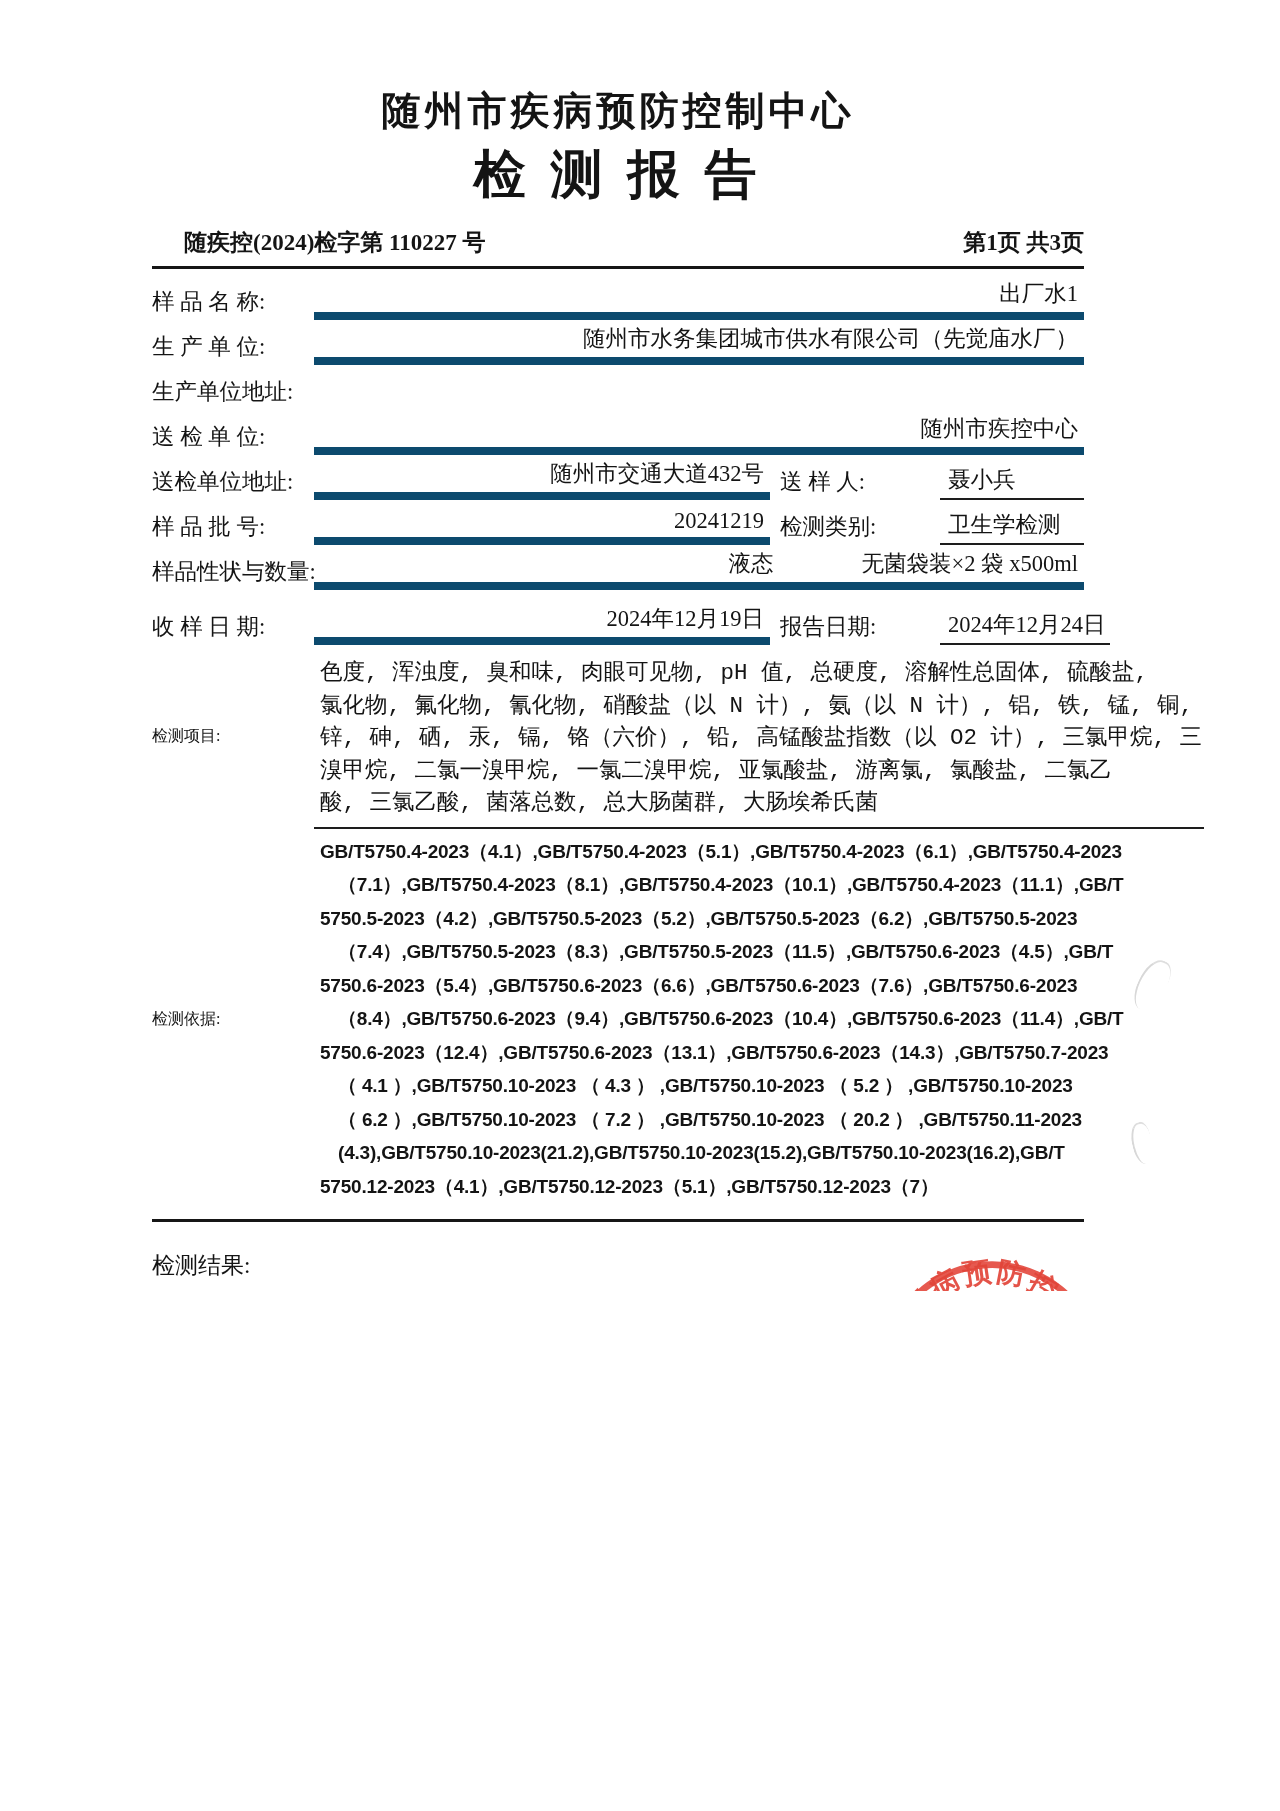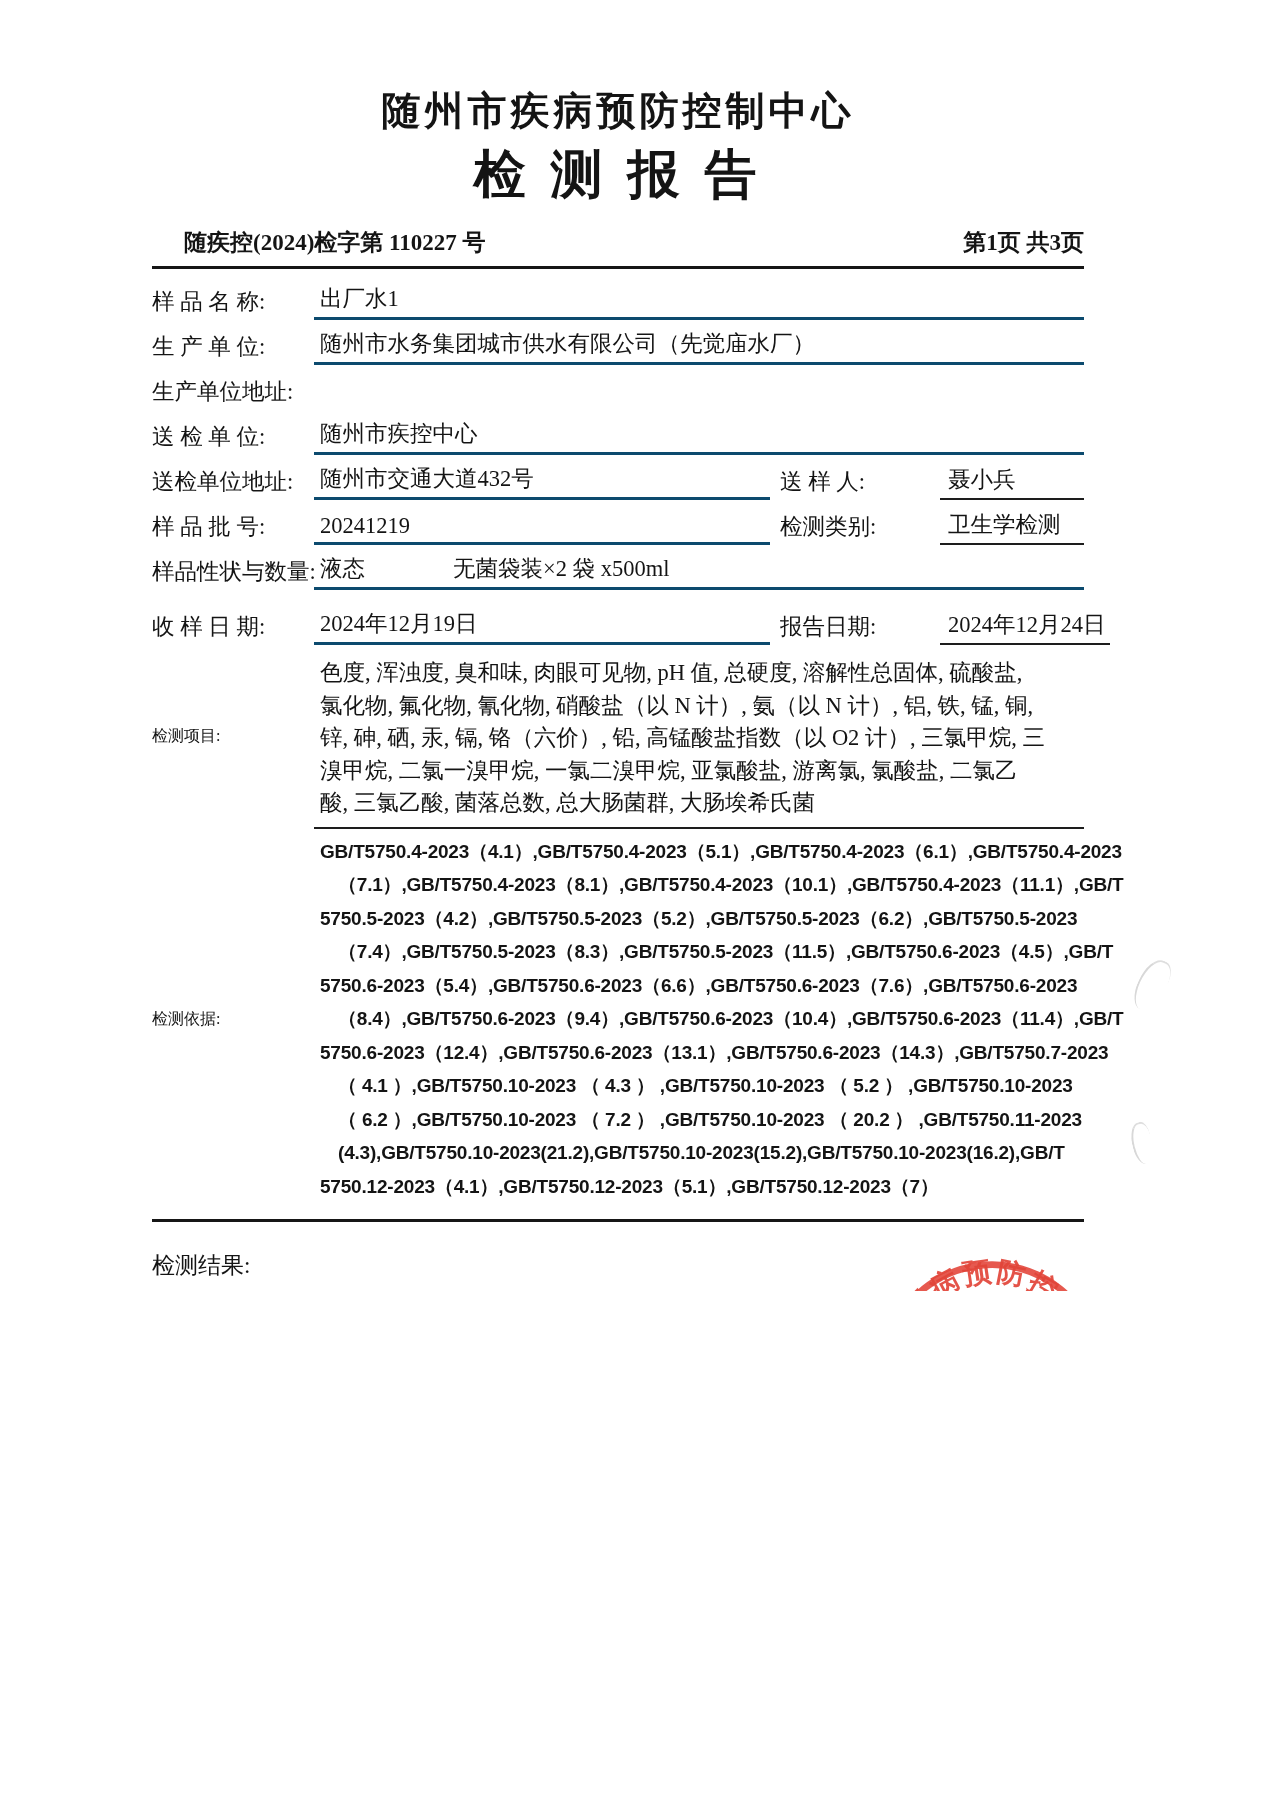--- a/index.html
+++ b/index.html
@@ -11,28 +11,28 @@
   .org-title{font-size:39px;font-weight:bold;letter-spacing:4px;text-align:center;line-height:46px;}
   .report-title{font-size:52px;font-weight:bold;letter-spacing:6px;text-align:center;line-height:62px;margin-top:10px;}
   .doc-row{display:flex;justify-content:space-between;align-items:flex-end;margin-top:22px;font-size:23px;line-height:30px;}
   .doc-number{padding-left:32px;font-weight:600;}
   .page-indicator{font-weight:bold;}
   .thick-line{border:none;border-top:3px solid #161616;margin:8px 0 0 0;}
   .form{margin-top:6px;}
   .form-row{display:flex;align-items:flex-end;height:45px;font-size:22.5px;}
   .form-row.gap{margin-top:10px;}
   .f-label{width:162px;flex:0 0 162px;padding-bottom:3px;white-space:nowrap;font-family:Liberation Serif, serif;}
-  .f-value{flex:1;border-bottom:3px solid #0c4a6e;padding:0 6px 3px 6px;white-space:nowrap;}
+  .f-value{flex:1;border-bottom:8px solid #0c4a6e;padding:0 6px 3px 6px;white-space:nowrap;text-align:right;}
   .f-value.half{flex:0 0 444px;}
   .f-label2{flex:0 0 112px;padding:0 0 3px 10px;white-space:nowrap;}
   .f-value2{flex:1;border-bottom:2px solid #1d1d1d;padding:0 4px 3px 8px;white-space:nowrap;margin-left:48px;}
   .v-extra{display:inline-block;margin-left:88px;}
   .block-row{display:flex;align-items:center;}
   .block-row .f-label{padding-bottom:0;align-self:center;}
-  .items-block{flex:1;border-bottom:2px solid #1d1d1d;padding:4px 2px 7px 6px;margin-top:8px;}
+  .items-block{flex:1;border-bottom:2px solid #1d1d1d;padding:4px 2px 7px 6px;margin-top:8px;font-family:Liberation Mono, monospace;}
   .items-block .ln{font-size:22.5px;line-height:32.5px;white-space:nowrap;}
   .basis-block{flex:1;padding:6px 0 8px 6px;font-family:"Liberation Sans","DejaVu Sans",sans-serif;}
   .basis-block .ln{font-size:19px;font-weight:600;line-height:33.5px;white-space:nowrap;letter-spacing:-0.2px;}
   .basis-block .ln.indent{padding-left:18px;}
   .results-label{margin-top:28px;font-size:23px;}
   .note{margin-top:40px;margin-left:52px;font-size:24px;letter-spacing:0.5px;}
   .stamp{position:absolute;left:876px;top:1250px;width:232px;height:246px;transform:rotate(-6deg);opacity:0.92;}
   .stamp-caption{position:absolute;left:842px;top:1408px;font-size:23px;letter-spacing:1px;color:#c2410c;}
   .bottom-line{position:absolute;left:152px;top:1548px;width:932px;border:none;border-top:2.5px solid #262626;}
   .smudge{position:absolute;border-left:2px solid #b9b9b9;border-top:2px solid #c4c4c4;border-radius:60% 40% 50% 50%;opacity:0.55;}

